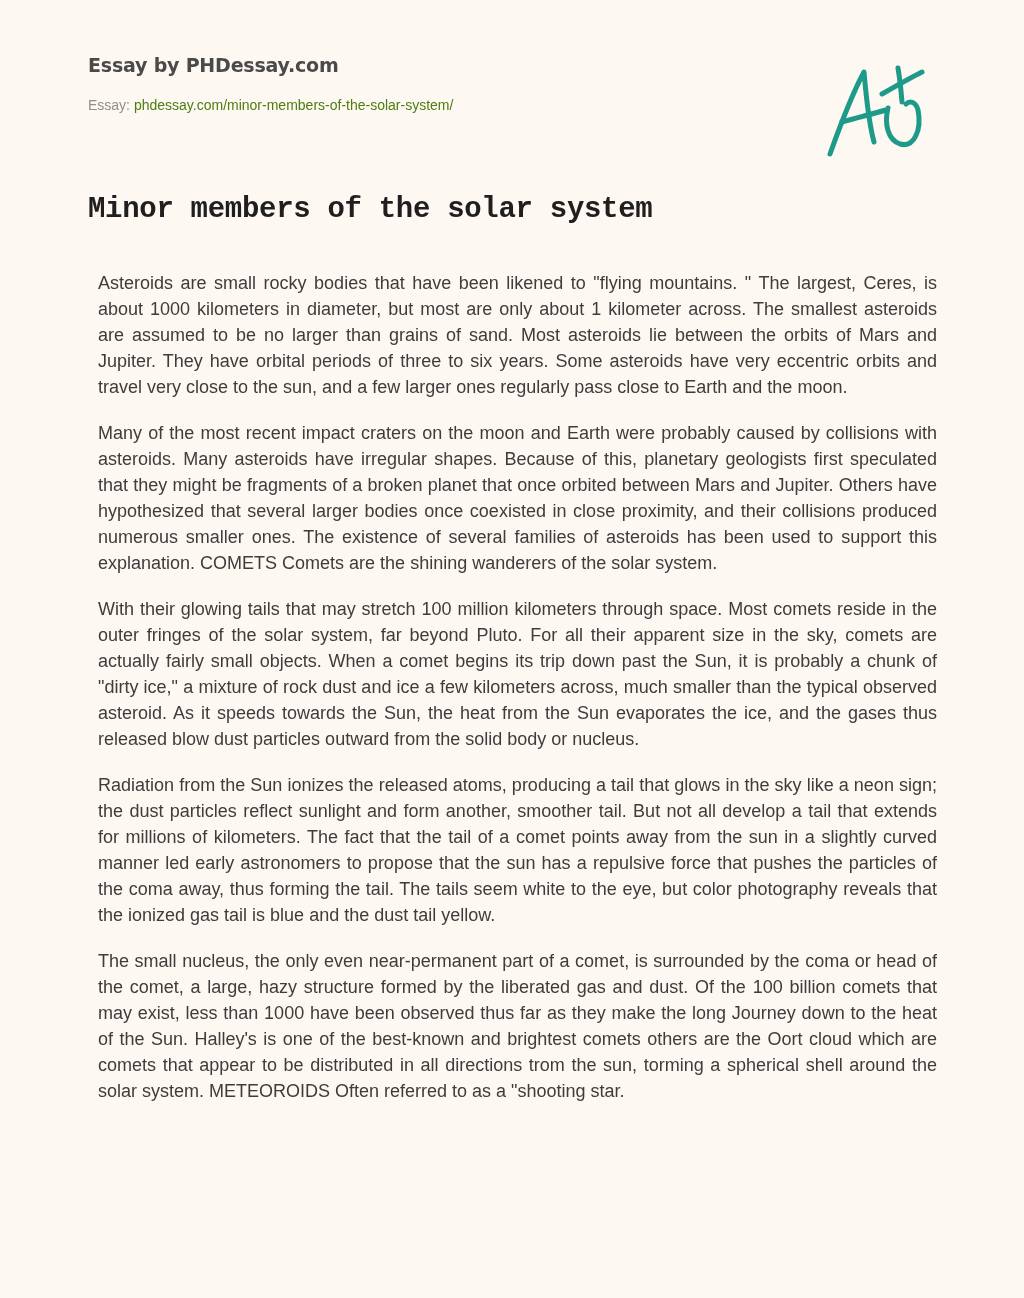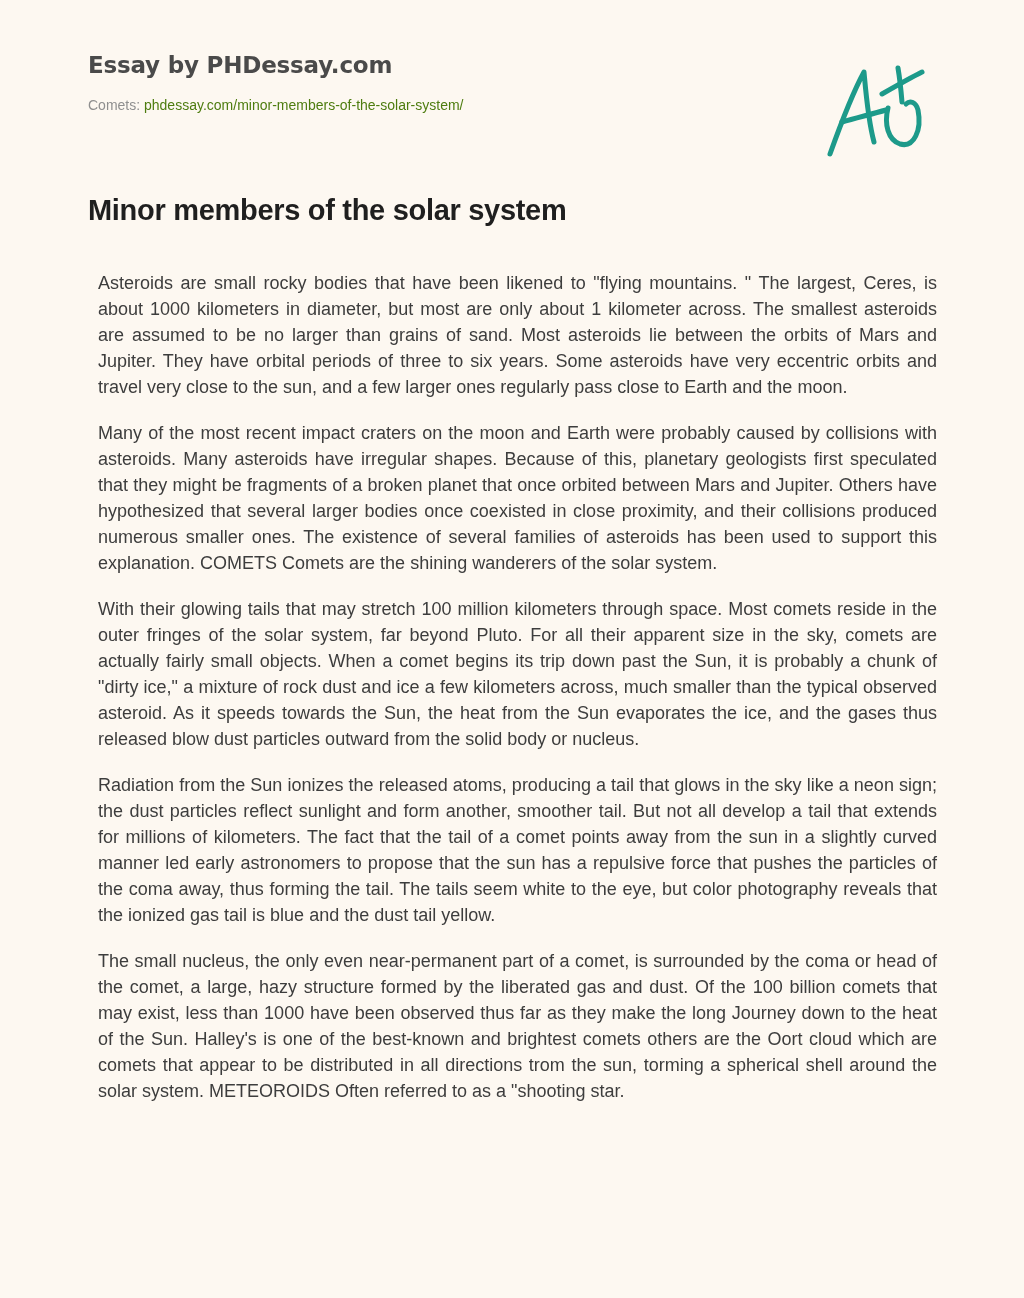--- a/index.html
+++ b/index.html
@@ -17,21 +17,21 @@
     }
     .header {
       position: absolute;
       left: 88px;
       top: 48px;
       width: 700px;
     }
     .site-title {
       font-family: "DejaVu Sans", sans-serif;
       font-weight: bold;
-      font-size: 23px;
+      font-size: 19px;
       color: #4a4a4a;
       letter-spacing: -0.2px;
       margin: 0;
       line-height: 34px;
     }
     .source-line {
       margin-top: 14px;
       font-size: 14px;
       line-height: 18px;
       color: #8f8f8f;
@@ -45,21 +45,21 @@
       left: 822px;
       top: 64px;
       width: 106px;
       height: 96px;
     }
     .page-title {
       position: absolute;
       left: 88px;
       top: 190px;
       margin: 0;
-      font-family: Liberation Sans, sans-serif;
+      font-family: Liberation Mono, monospace;
       font-weight: bold;
       font-size: 29px;
       line-height: 40px;
       color: #1f1f1f;
       letter-spacing: -0.3px;
     }
     .essay-body {
       position: absolute;
       left: 88px;
       top: 270px;
@@ -72,21 +72,21 @@
       text-align: justify;
       color: #3d3d3d;
     }
   </style>
 </head>
 <body>
 
 <div class="header">
   <h2 class="site-title">Essay by PHDessay.com</h2>
   <div class="source-line">
-    <span>Comets:</span>
+    <span>Essay:</span>
     <a>phdessay.com/minor-members-of-the-solar-system/</a>
   </div>
 </div>
 
 <div class="logo">
   <svg width="106" height="96" viewBox="0 0 106 96" fill="none" stroke="#1d9a8a" stroke-width="5" stroke-linecap="round" stroke-linejoin="round">
     <path d="M8 90 C18 62, 30 30, 42 8 C44 30, 46 56, 52 78"></path>
     <path d="M20 58 C34 54, 50 50, 64 46"></path>
     <path d="M60 30 C74 22, 88 14, 100 8"></path>
     <path d="M76 4 C78 16, 79 26, 80 38"></path>

